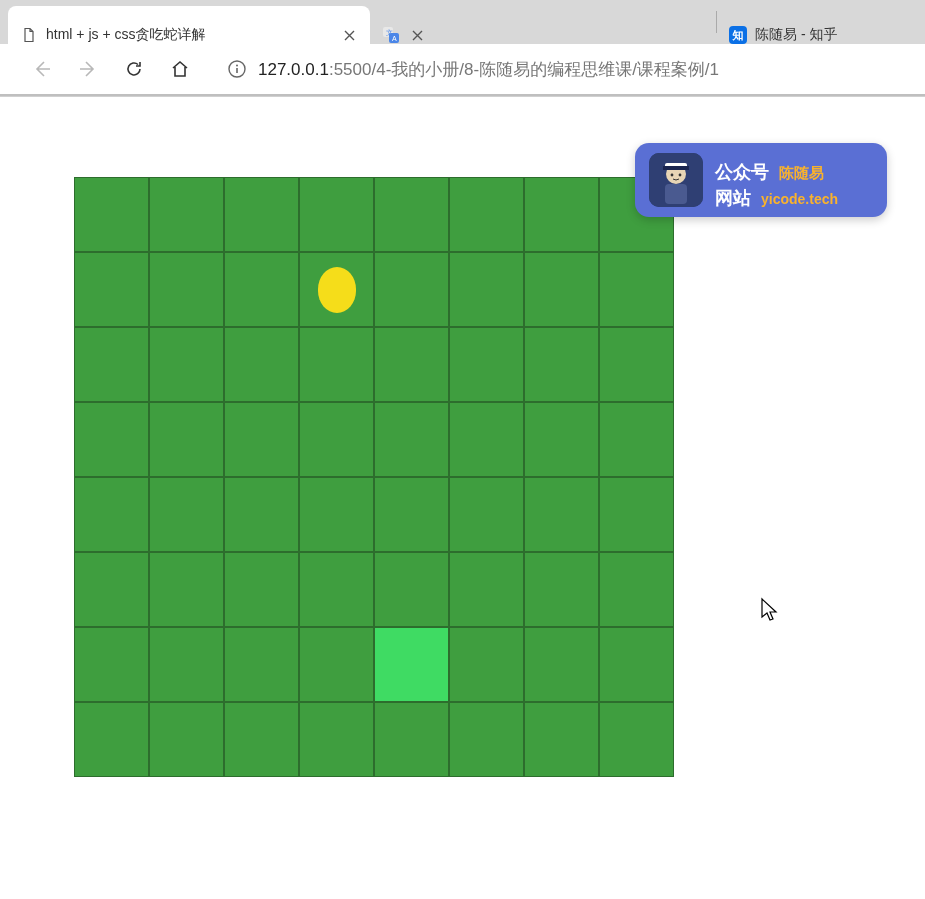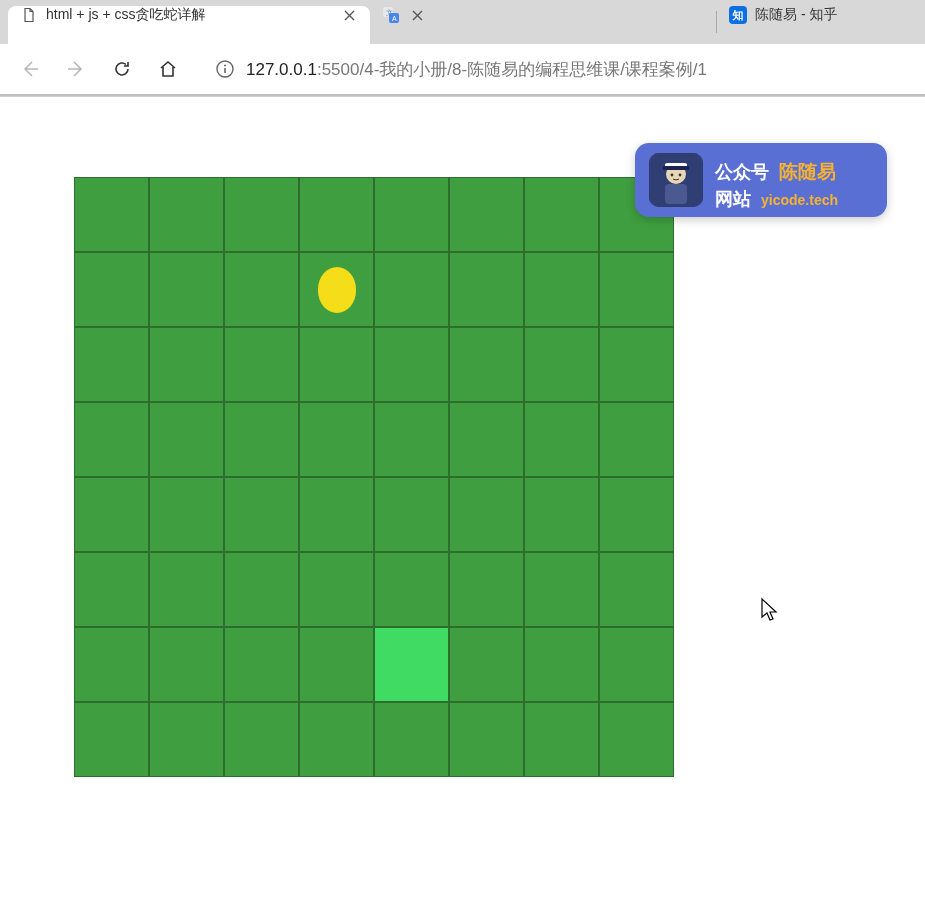--- a/index.html
+++ b/index.html
@@ -17,21 +17,21 @@
     }
     .tab-strip {
       display: flex;
       align-items: flex-end;
       height: 44px;
       padding-left: 8px;
       background: #d8d8d8;
     }
     .tab {
       display: flex;
-      align-items: flex-start;
+      align-items: flex-end;
       height: 38px;
       padding: 0 12px;
       border-top-left-radius: 8px;
       border-top-right-radius: 8px;
       font-size: 14px;
       color: #333;
       gap: 8px;
       min-width: 0;
       cursor: pointer;
     }
@@ -74,21 +74,21 @@
       width: 1px;
       height: 22px;
       background: #aaa;
       align-self: center;
     }
     .toolbar {
       display: flex;
       align-items: center;
       height: 52px;
       background: #fff;
-      padding: 0 10px;
+      padding: 0 22px;
       gap: 6px;
       border-bottom: 2px solid #bfbfbf;
     }
     .nav-btn {
       width: 40px;
       height: 40px;
       display: flex;
       align-items: center;
       justify-content: center;
       border-radius: 6px;
@@ -181,21 +181,21 @@
     }
     .badge-text {
       display: flex;
       flex-direction: column;
       gap: 2px;
       font-weight: 700;
       margin-top: 10px;
     }
     .badge-row { display: flex; gap: 10px; font-size: 18px; align-items: baseline; }
     .badge-label { color: #fff; }
-    .badge-value1 { color: #f9b22d; font-size: 19px; }
+    .badge-value1 { color: #f9b22d; font-size: 15px; }
     .badge-value2 { color: #f9b22d; font-size: 14px; }
     .cursor {
       position: absolute;
       left: 760px;
       top: 500px;
       pointer-events: none;
     }
     .favicon-zhihu {
       width: 18px;
       height: 18px;

